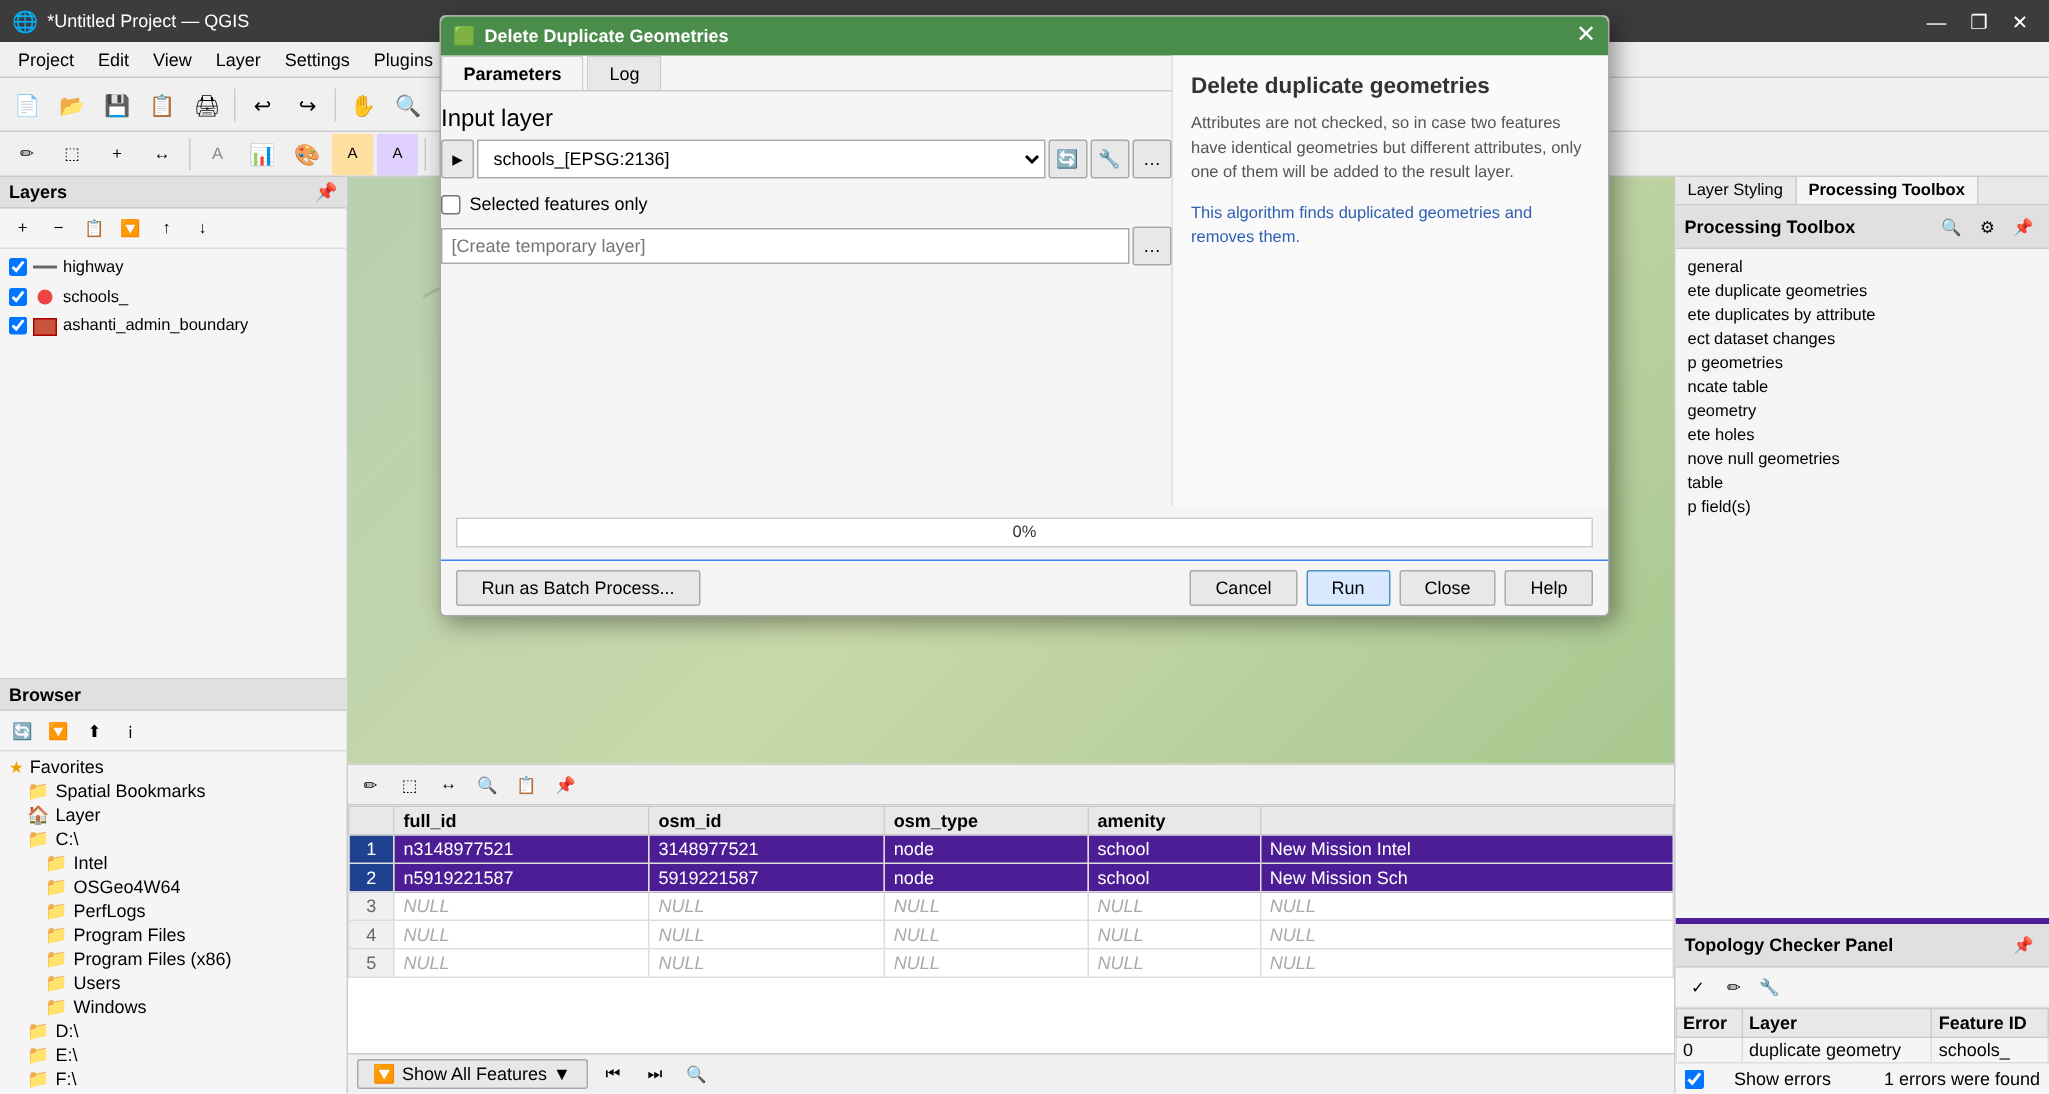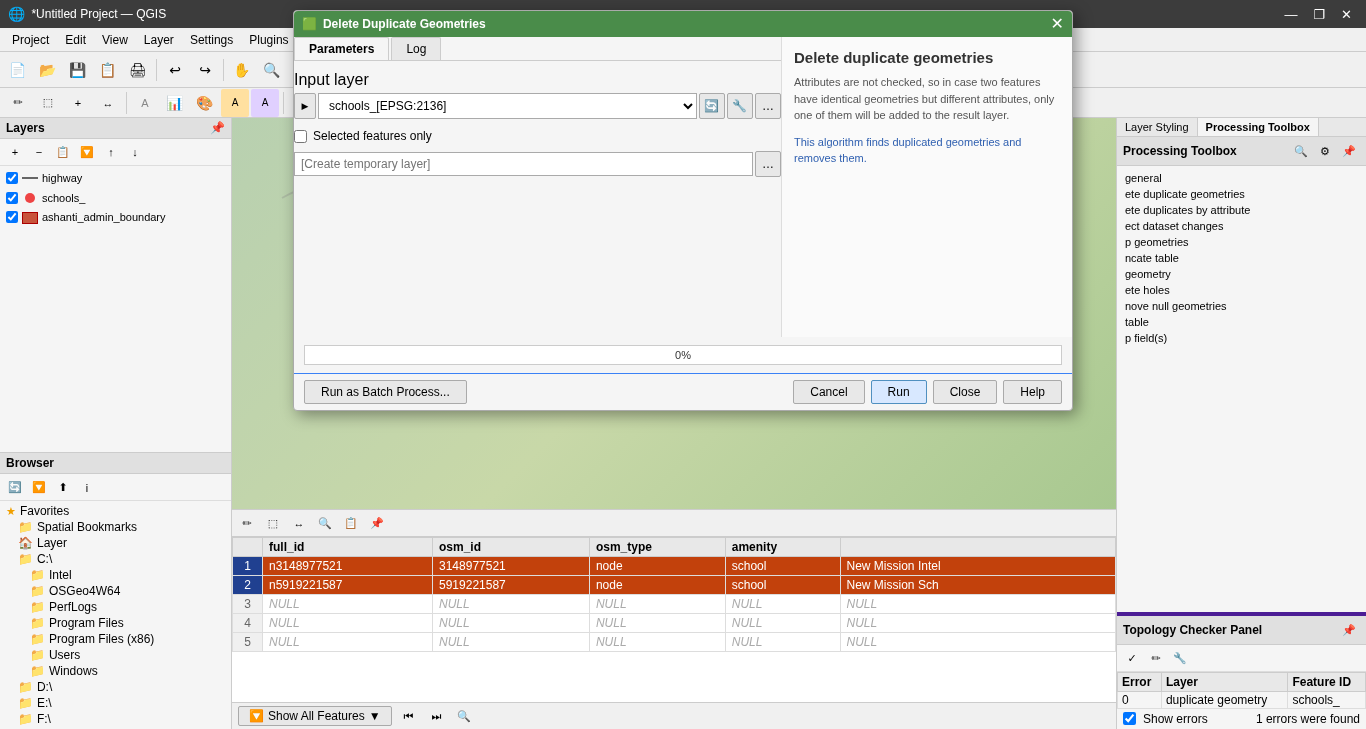--- a/index.html
+++ b/index.html
@@ -170,21 +170,21 @@
       border: 1px solid #ccc;
       padding: 2px 6px;
       text-align: left;
       white-space: nowrap;
     }
     .attr-table td {
       border: 1px solid #ddd;
       padding: 2px 6px;
       white-space: nowrap;
     }
-    .attr-table tr.selected td { background: #c2410c; color: #fff; }
+    .attr-table tr.selected td { background: #4c1d95; color: #fff; }
     .attr-table tr:not(.selected) td.null-val { color: #aaa; font-style: italic; }
     .row-num { background: #f0f0f0; color: #666; text-align: center; width: 30px; border: 1px solid #ccc; }
     .attr-table tr.selected .row-num { background: #204090; color: #fff; }
 
     .attr-bottom-bar {
       background: #f0f0f0;
       border-top: 1px solid #ccc;
       padding: 2px 6px;
       display: flex;
       align-items: center;
@@ -245,22 +245,22 @@
       text-align: left;
     }
     .topo-table td {
       border: 1px solid #ddd;
       padding: 1px 4px;
     }
     .topo-bottom {
       padding: 3px 6px;
       font-size: 11px;
       display: flex;
-      align-items: flex-start;
-      gap: 7px;
+      align-items: center;
+      gap: 20px;
     }
 
     
     .dialog-overlay {
       position: absolute;
       top: 0; left: 0; right: 0; bottom: 0;
       display: flex;
       align-items: center;
       justify-content: center;
       pointer-events: none;

